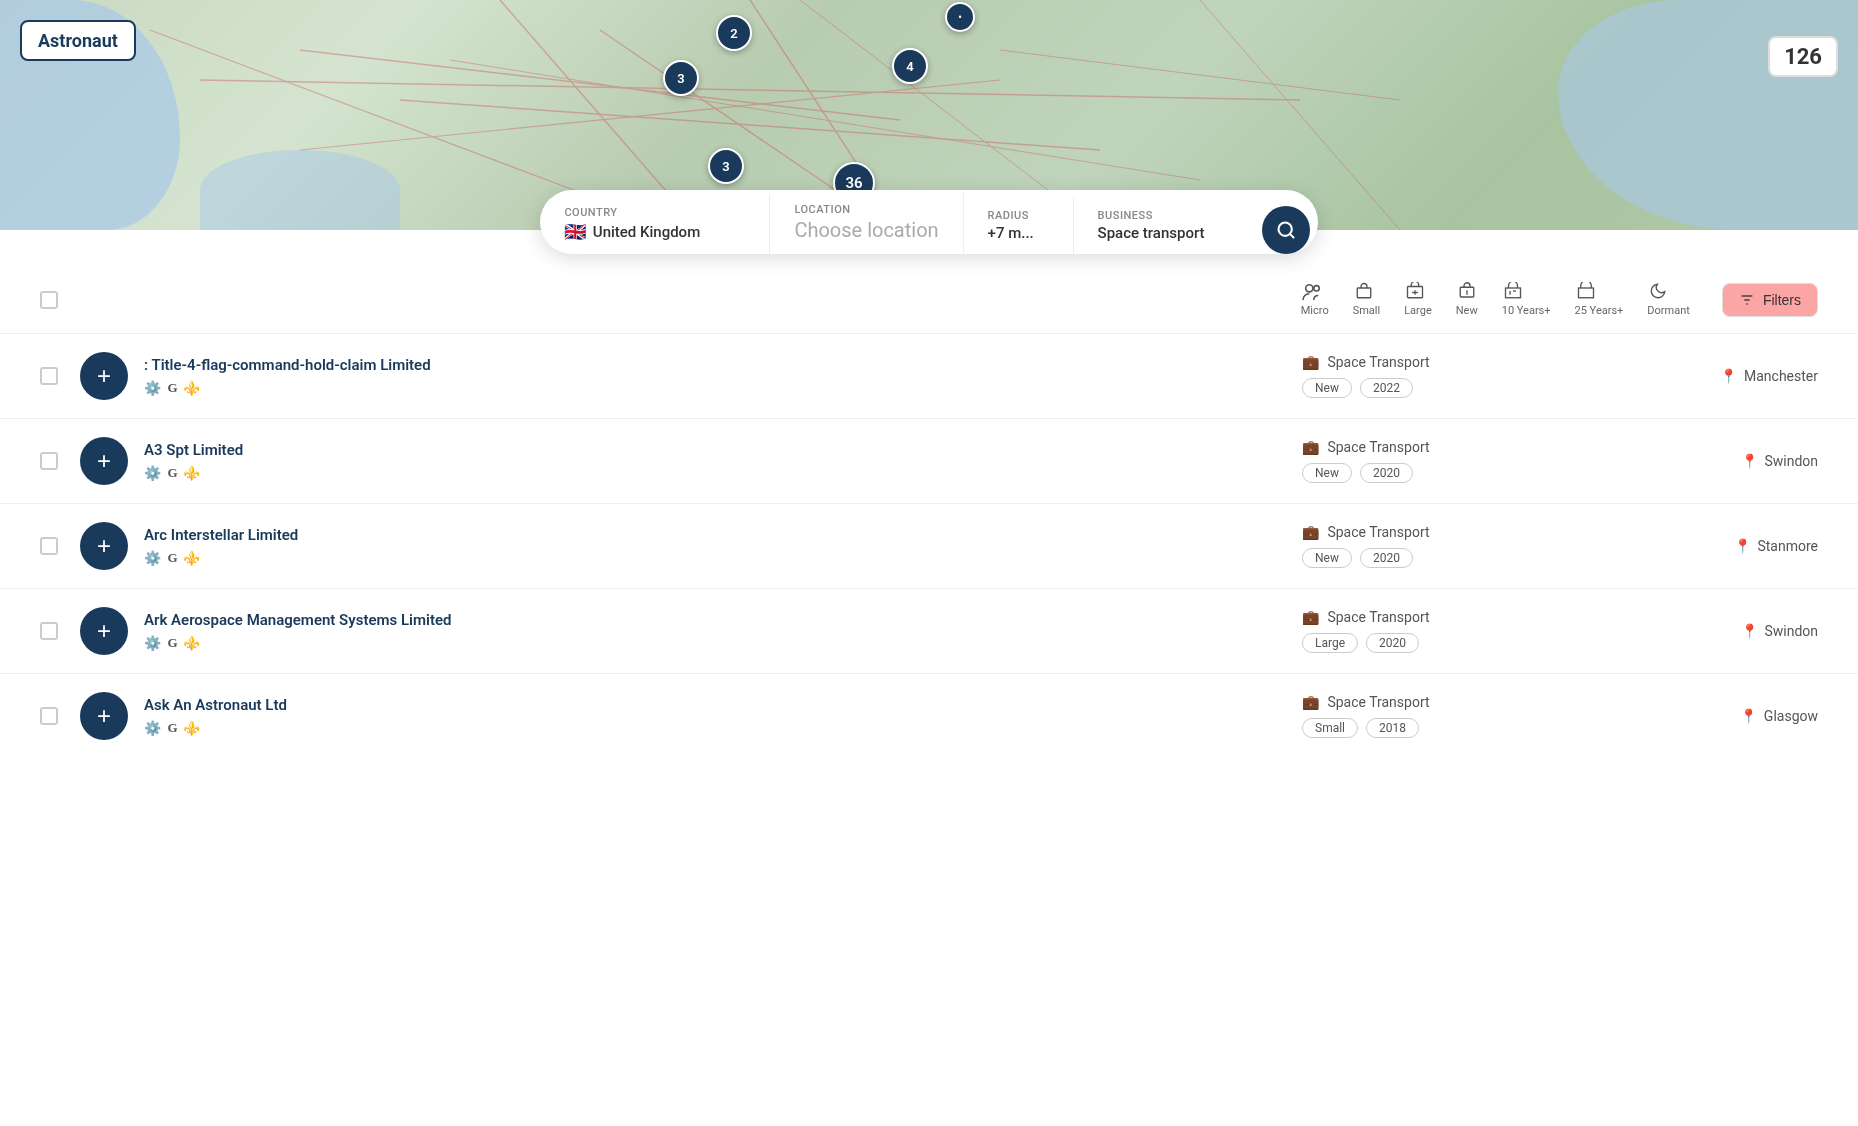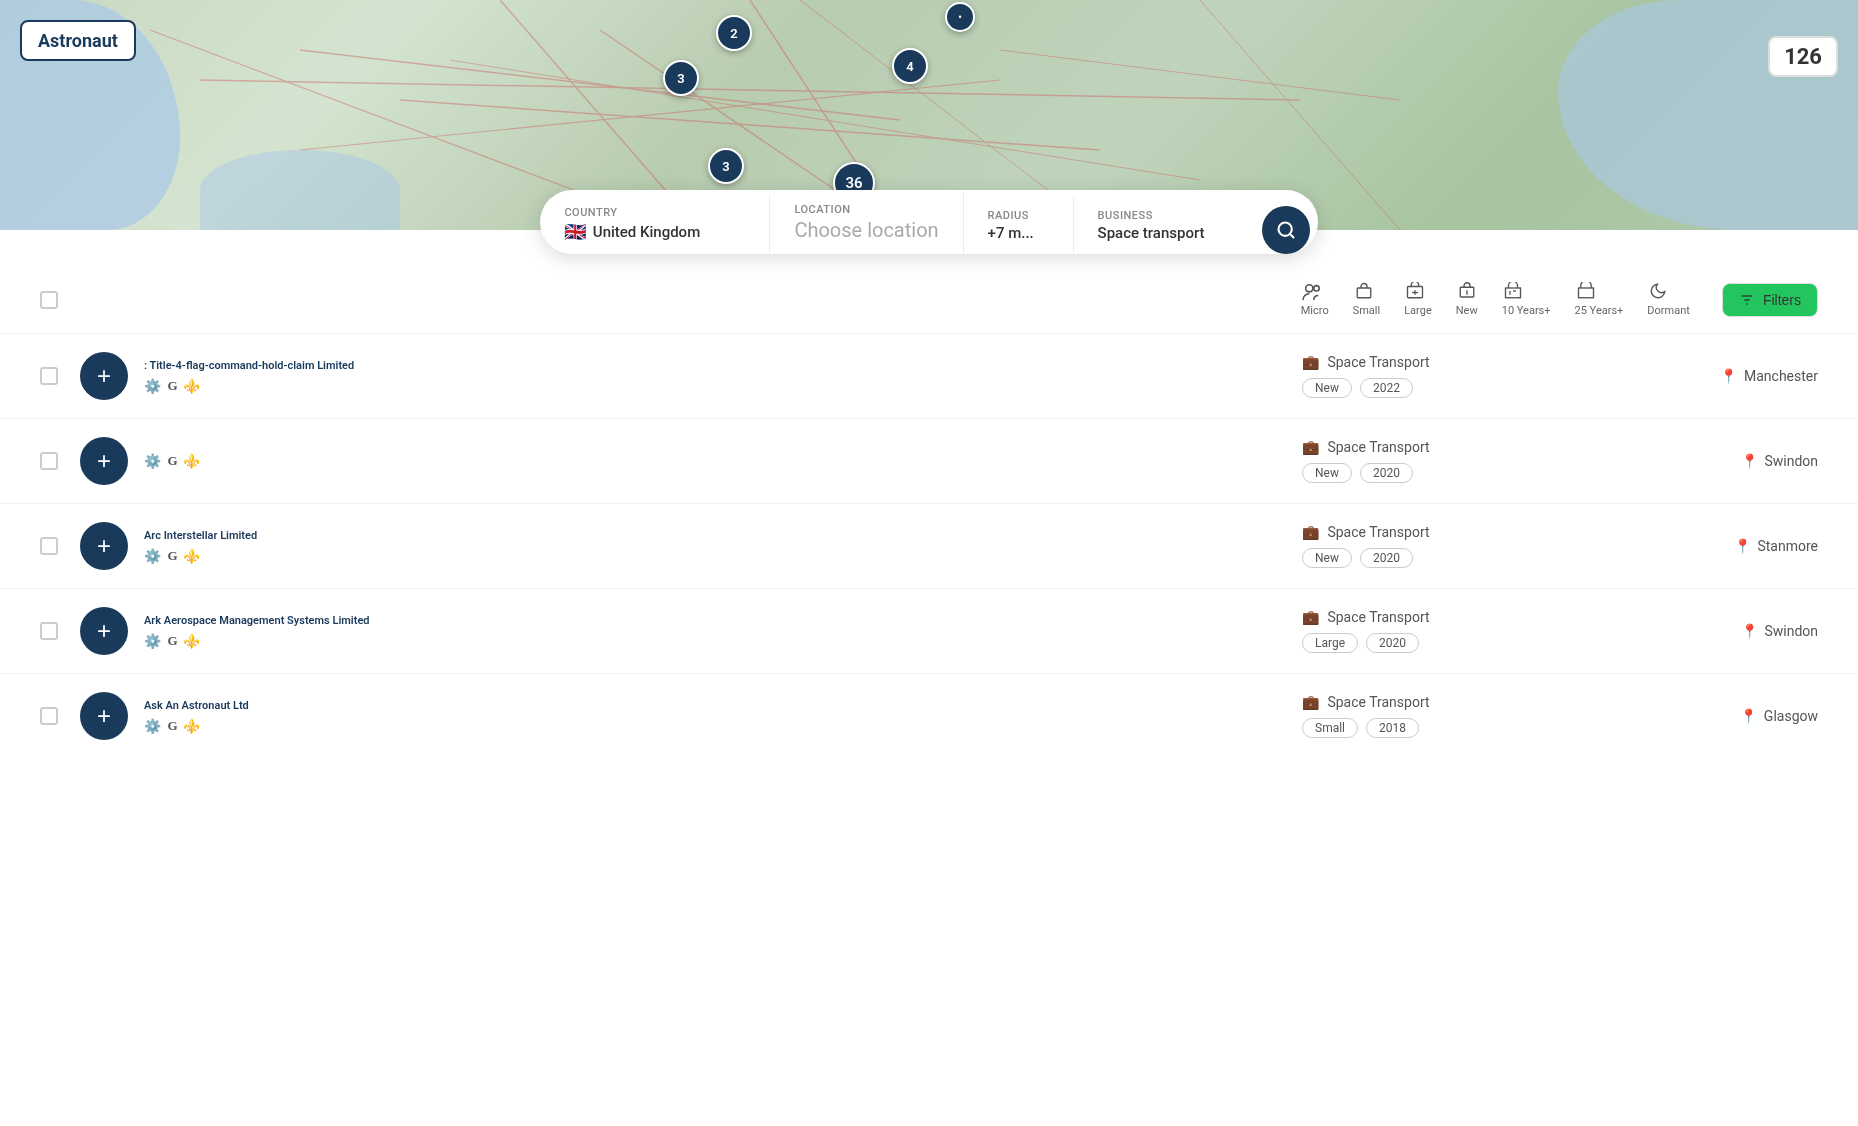--- a/index.html
+++ b/index.html
@@ -173,21 +173,21 @@
       cursor: pointer;
       padding: 4px 8px;
     }
 
     .filter-item-label {
       font-size: 11px;
       color: #666;
     }
 
     .filters-btn {
-      background: #22c55e;
+      background: #fca5a5;
       border: 1px solid #ddd;
       border-radius: 8px;
       padding: 8px 16px;
       font-size: 14px;
       cursor: pointer;
       display: flex;
       align-items: center;
       gap: 8px;
       color: #333;
     }
@@ -236,21 +236,21 @@
       font-weight: 300;
       flex-shrink: 0;
     }
 
     .company-info {
       flex: 1;
       min-width: 0;
     }
 
     .company-name {
-      font-size: 11px;
+      font-size: 15px;
       font-weight: 600;
       color: #1a3a5c;
       margin-bottom: 6px;
       cursor: pointer;
     }
 
     .company-icons {
       display: flex;
       gap: 6px;
       align-items: center;
@@ -510,20 +510,21 @@
         <span>Manchester</span>
       </div>
     </div>
 
     <div class="company-row">
       <div class="checkbox-area">
         <div class="checkbox"></div>
       </div>
       <button class="add-btn">+</button>
       <div class="company-info">
+        <div class="company-name">A3 Spt Limited</div>
         <div class="company-icons">
           <span class="icon-badge">⚙️</span>
           <span class="icon-badge" style="font-size:13px;font-weight:700;font-family:serif;color:#555;">G</span>
           <span class="icon-badge">⚜️</span>
         </div>
       </div>
       <div class="company-meta">
         <div class="company-industry">
           <span>💼</span>
           <span>Space Transport</span>

